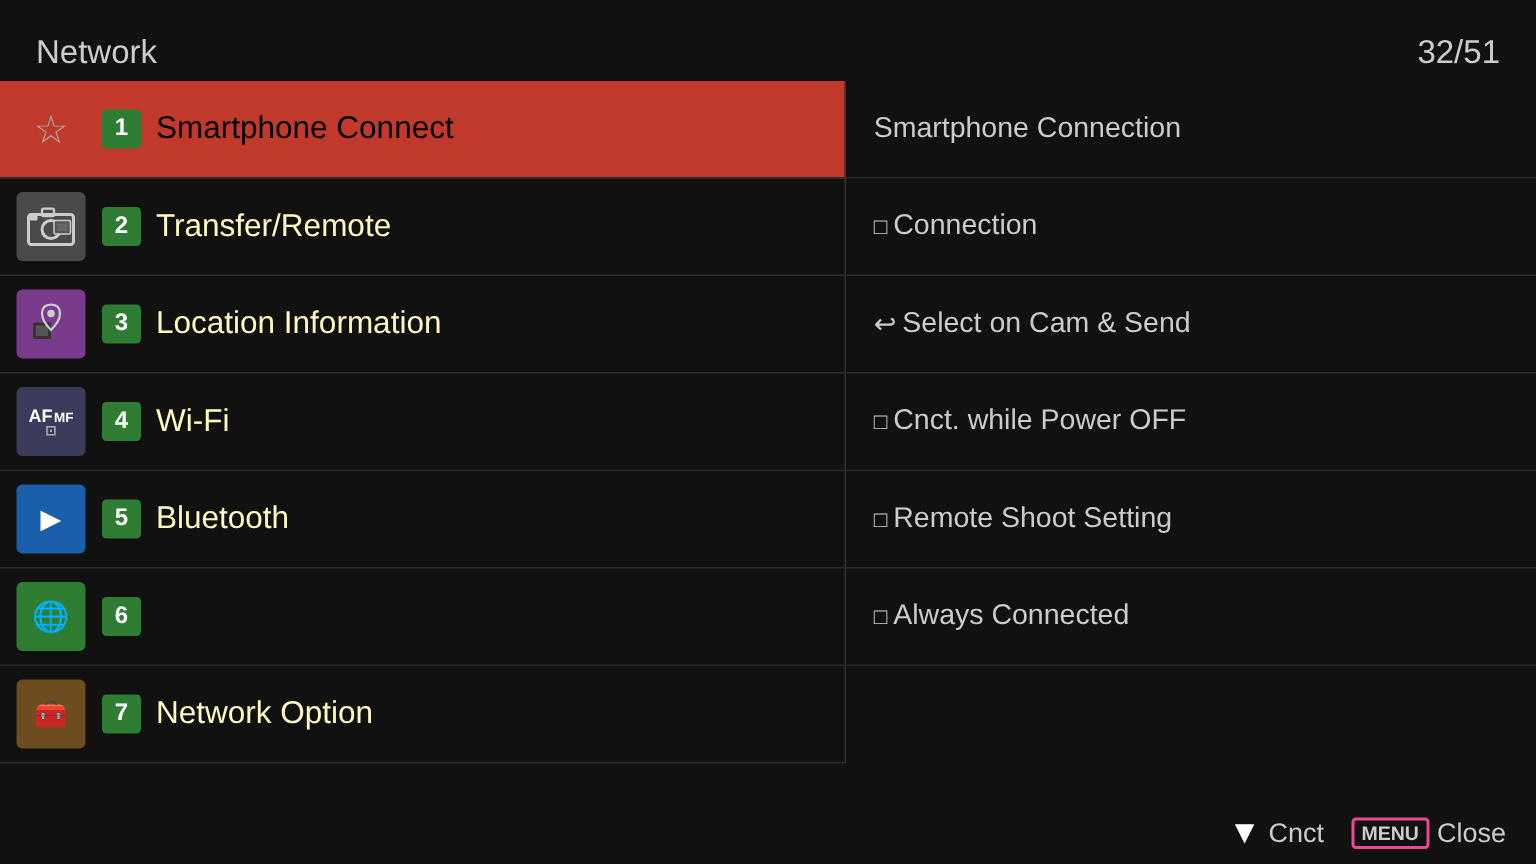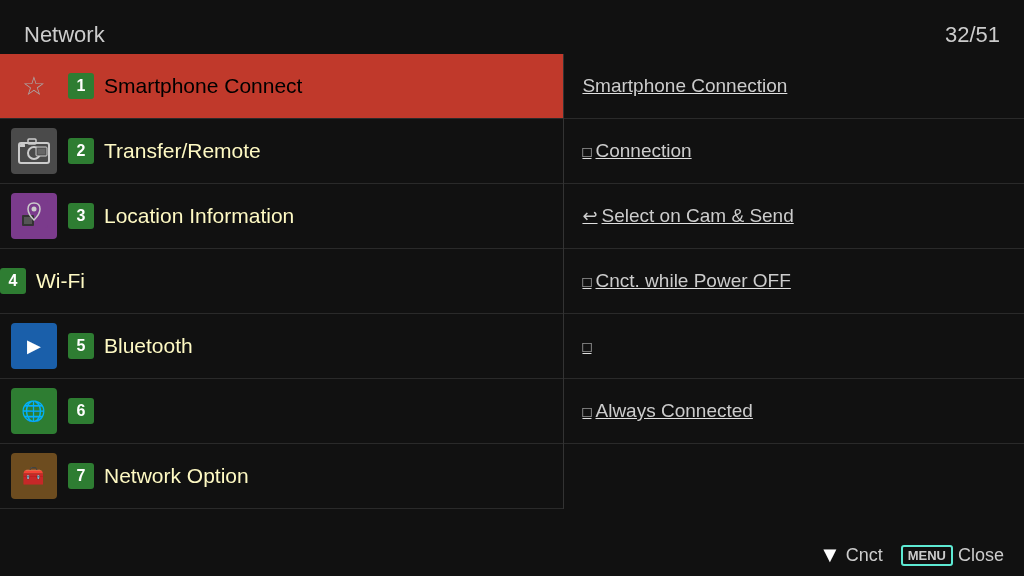--- a/index.html
+++ b/index.html
@@ -37,21 +37,20 @@
     .menu-left {
       width: 575px;
       display: flex;
       flex-direction: column;
     }
     .menu-right {
       width: 470px;
       display: flex;
       flex-direction: column;
       border-left: 1px solid #333;
-      text-decoration: underline;
     }
     .menu-item {
       display: flex;
       align-items: center;
       height: 65px;
       position: relative;
     }
     .menu-item.selected {
       background: #c0392b;
     }
@@ -137,21 +136,21 @@
       align-items: center;
       gap: 5px;
       font-size: 18px;
       color: #ccc;
     }
     .footer-icon-wheel {
       font-size: 22px;
       color: #fff;
     }
     .footer-icon-menu {
-      border: 2px solid #5eead4;
+      border: 2px solid #ec4899;
       border-radius: 3px;
       padding: 1px 5px;
       font-size: 13px;
       color: #ccc;
       font-weight: bold;
     }
     .af-text {
       display: flex;
       flex-direction: column;
       align-items: center;
@@ -205,20 +204,33 @@
             <path d="M14 3 Q20 3 20 9 Q20 14 14 20 Q8 14 8 9 Q8 3 14 3Z" fill="none" stroke="#ccc" stroke-width="1.5"></path>
             <circle cx="14" cy="9" r="2.5" fill="#ccc"></circle>
           </svg>
         </div>
       </div>
       <div class="num-badge">3</div>
       <span class="item-label">Location Information</span>
     </div>
 
     <div class="menu-item">
+      <div class="icon-box">
+        <div class="icon-inner icon-af">
+          <div class="af-text">
+            <div style="display:flex;gap:1px;align-items:flex-end;">
+              <span style="font-size:12px;color:#fff;font-weight:bold;">AF</span>
+              <span style="font-size:9px;color:#fff;">MF</span>
+            </div>
+            <div style="font-size:9px;color:#aaa;display:flex;align-items:center;gap:1px;">
+              <span>⊡</span>
+            </div>
+          </div>
+        </div>
+      </div>
       <div class="num-badge">4</div>
       <span class="item-label">Wi-Fi</span>
     </div>
 
     <div class="menu-item">
       <div class="icon-box">
         <div class="icon-inner icon-play">▶</div>
       </div>
       <div class="num-badge">5</div>
       <span class="item-label">Bluetooth</span>
@@ -252,20 +264,21 @@
     <div class="right-item">
       <span class="right-icon" style="font-size:18px;">↩</span>
       <span class="right-label">Select on Cam &amp; Send</span>
     </div>
     <div class="right-item">
       <span class="right-icon">□</span>
       <span class="right-label">Cnct. while Power OFF</span>
     </div>
     <div class="right-item">
       <span class="right-icon">□</span>
+      <span class="right-label">Remote Shoot Setting</span>
     </div>
     <div class="right-item">
       <span class="right-icon">□</span>
       <span class="right-label">Always Connected</span>
     </div>
     <div class="right-item">
       <span class="right-label"></span>
     </div>
   </div>
 </div>

